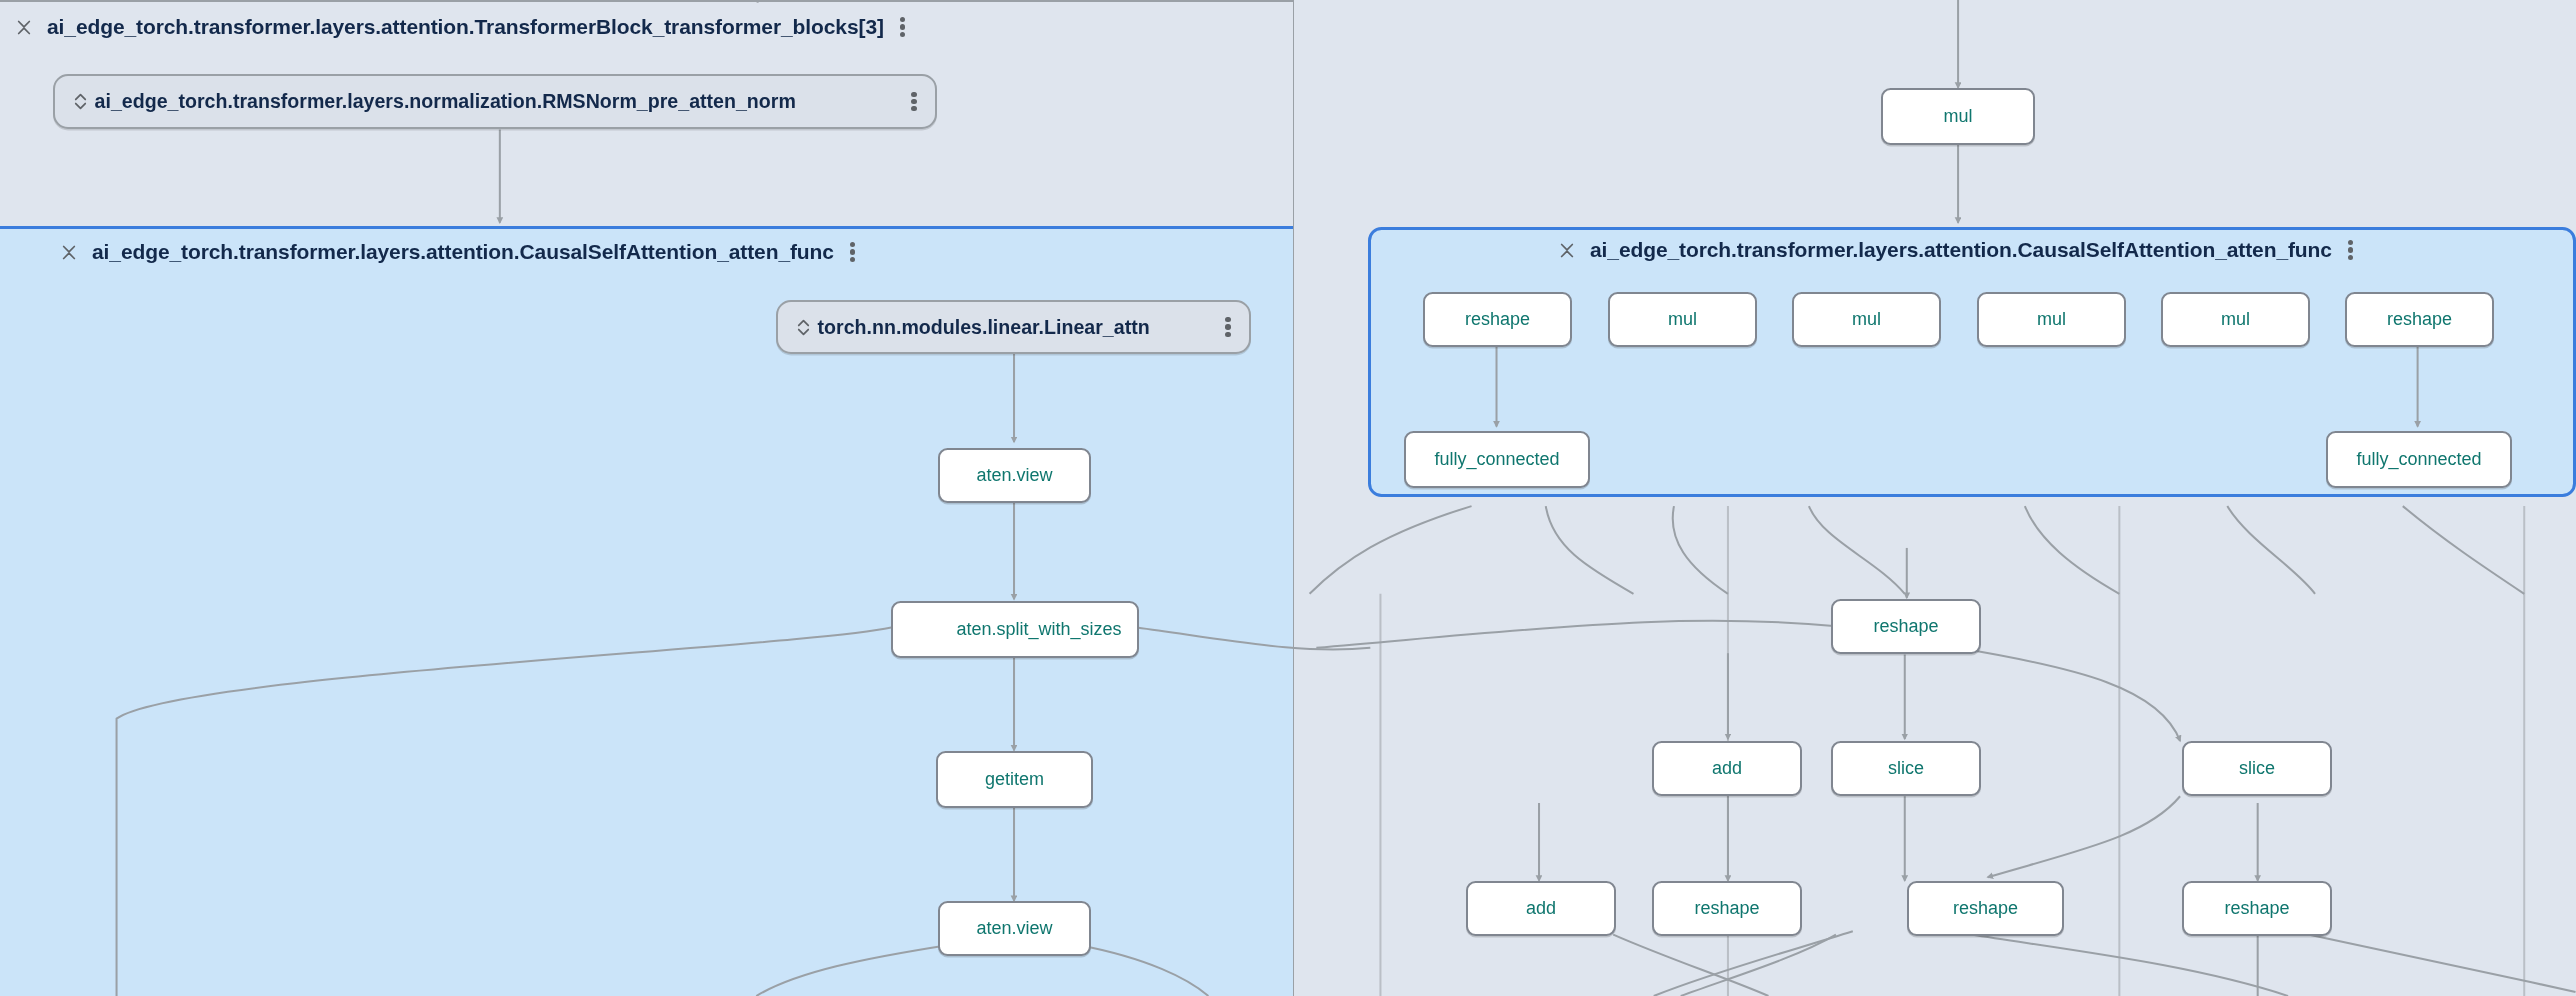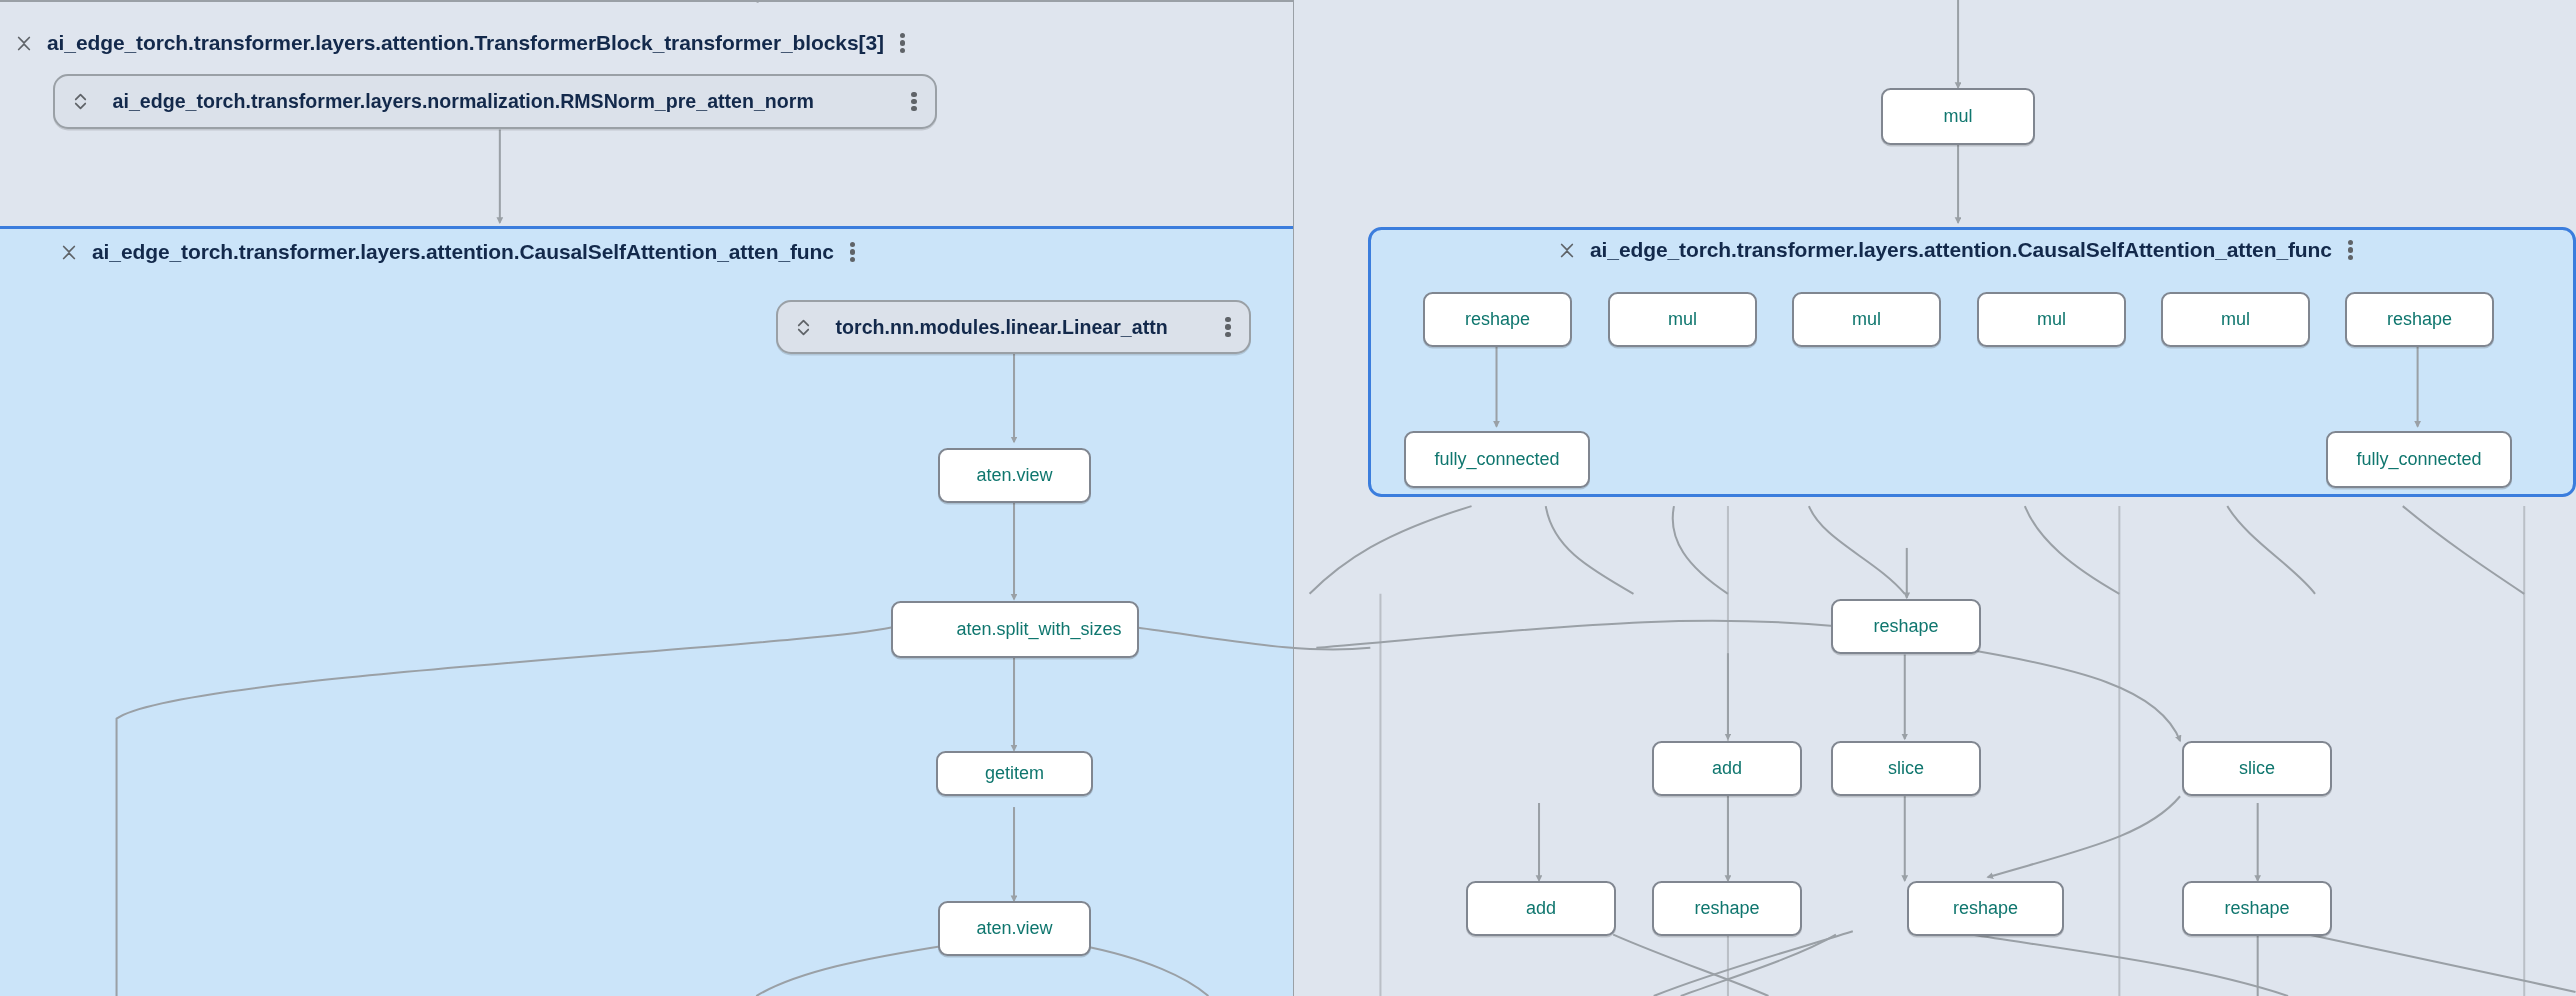--- a/index.html
+++ b/index.html
@@ -71,21 +71,21 @@
     font-size: 21px;
     letter-spacing: -0.1px;
   }
 
   
   .module-node {
     position: absolute;
     box-sizing: border-box;
     display: flex;
     align-items: center;
-    gap: 25px;
+    gap: 7px;
     padding: 0 17.6px;
     background: #dbe1ea;
     border: 2px solid #9aa0a6;
     border-radius: 15px;
     color: #13294b;
     font-weight: bold;
     font-size: 19.6px;
     white-space: nowrap;
     box-shadow: 0 1.4px 0 rgba(0,0,0,0.13);
   }
@@ -216,21 +216,21 @@
 
       <path d="M2390,1385 C2470,1420 2560,1450 2620,1476"></path>
       <path d="M2720,1385 C2660,1420 2560,1450 2490,1476"></path>
       <path d="M2920,1385 C3080,1410 3250,1430 3390,1476"></path>
       <path d="M2745,1380 C2650,1410 2540,1440 2450,1476"></path>
       <path d="M3420,1385 C3540,1410 3680,1440 3816,1470"></path>
       <path d="M3345,1385 L3345,1476"></path>
     </g>
   </svg>
 
-  <div class="group-header" style="left:16px; top:31px;">
+  <div class="group-header" style="left:16px; top:15px;">
     <span class="icon">
       <svg width="16" height="23" viewBox="0 0 24 34">
         <path d="M4 8 L12 16 L20 8" fill="none" stroke="#5f6368" stroke-width="2.6" stroke-linecap="round" stroke-linejoin="round"></path>
         <path d="M4 26 L12 18 L20 26" fill="none" stroke="#5f6368" stroke-width="2.6" stroke-linecap="round" stroke-linejoin="round"></path>
       </svg>
     </span>
     <span class="title">ai_edge_torch.transformer.layers.attention.TransformerBlock_transformer_blocks[3]</span>
     <span class="kebab">
       <i></i>
         <i></i>
@@ -327,21 +327,21 @@
   <div class="op-node" style="left:2326px; top:431px; width:186px; height:57px;">
     <span>fully_connected</span>
   </div>
 
   <div class="op-node" style="left:938px; top:448px; width:153px; height:55px;">
     <span>aten.view</span>
   </div>
   <div class="op-node" style="left:891px; top:601px; width:248px; height:57px;padding-left:48px;">
     <span>aten.split_with_sizes</span>
   </div>
-  <div class="op-node" style="left:936px; top:751px; width:157px; height:45px;">
+  <div class="op-node" style="left:936px; top:751px; width:157px; height:57px;">
     <span>getitem</span>
   </div>
   <div class="op-node" style="left:938px; top:901px; width:153px; height:55px;">
     <span>aten.view</span>
   </div>
 
   <div class="op-node" style="left:1831px; top:599px; width:150px; height:55px;">
     <span>reshape</span>
   </div>
 

